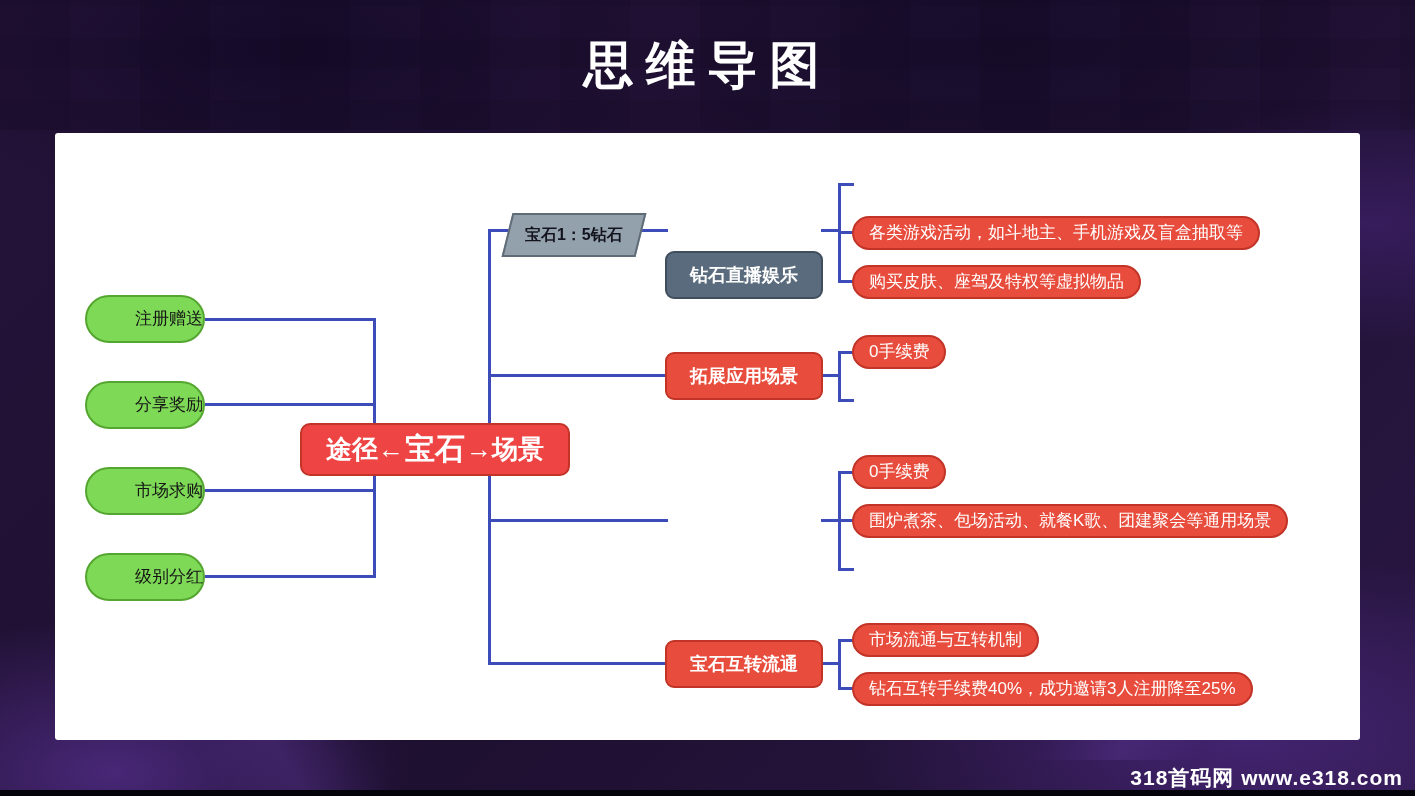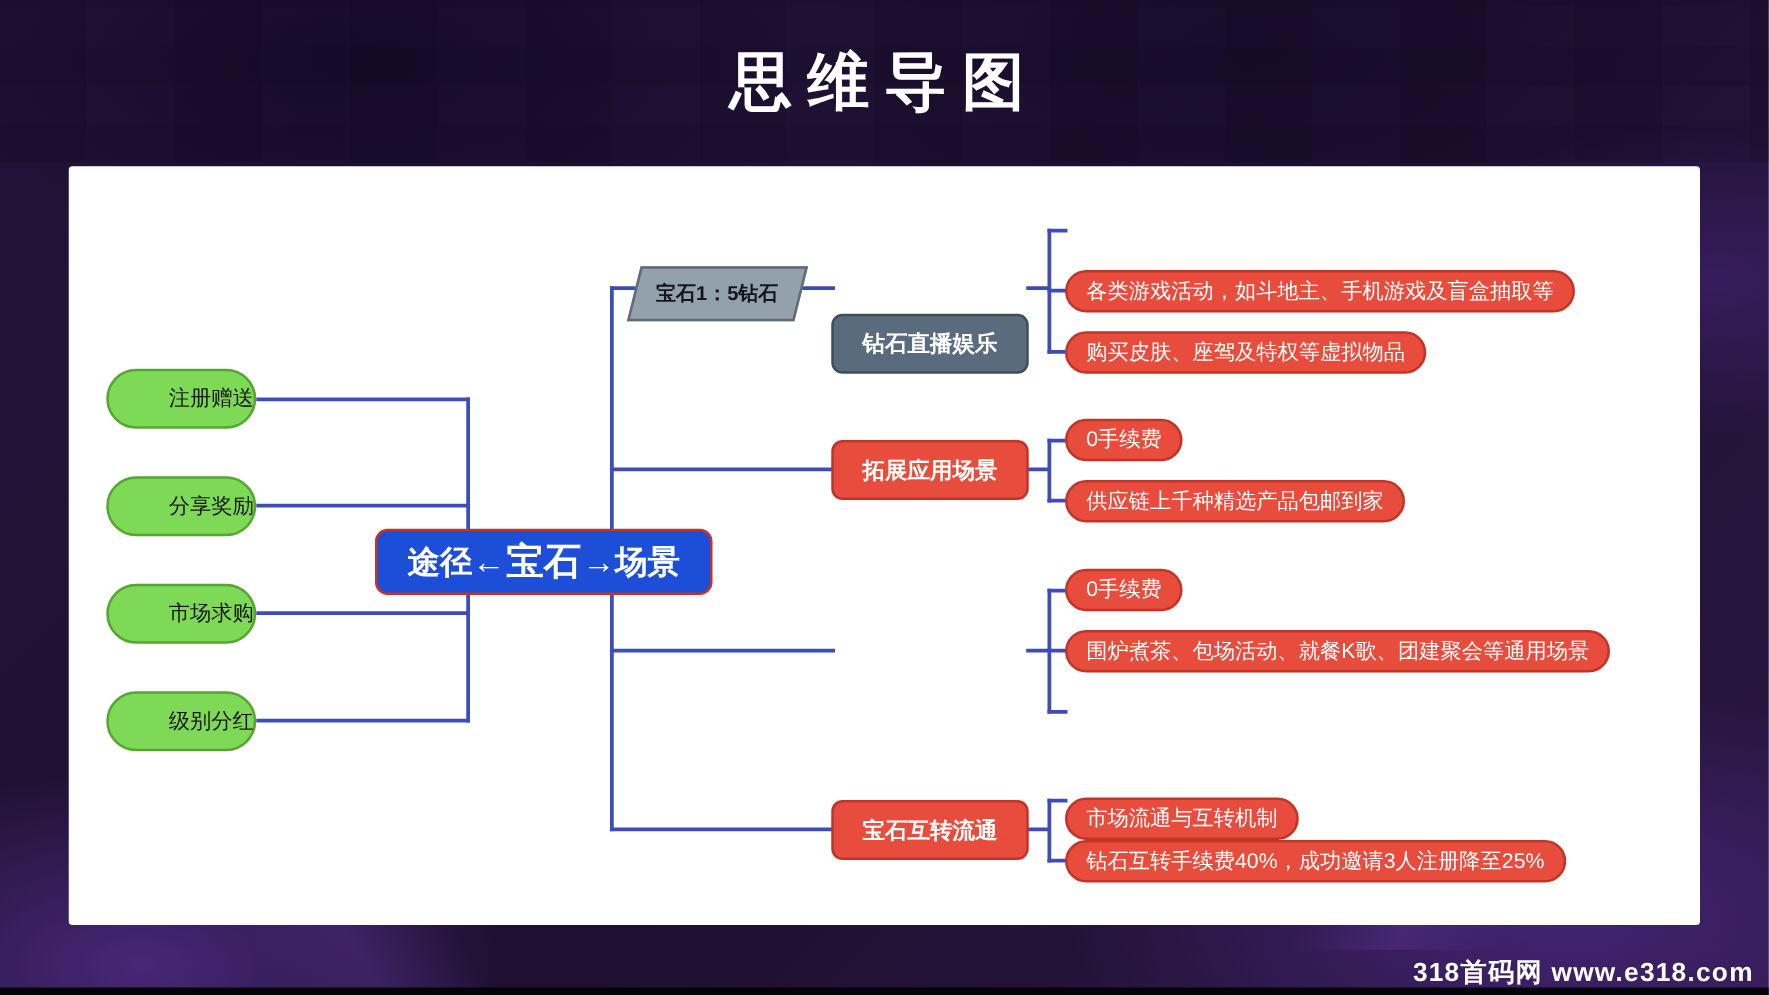--- a/index.html
+++ b/index.html
@@ -43,21 +43,21 @@
 
   .gnode {
     position: absolute; left: 30px; width: 120px; height: 48px; z-index: 2;
     background: #7ed957; border: 2px solid #55a630; border-radius: 24px;
     color: #151515; font-size: 17px; text-align: right; line-height: 44px;
   }
   .g0 { top: 162px; } .g1 { top: 248px; } .g2 { top: 334px; } .g3 { top: 420px; }
 
   .center-node {
     position: absolute; left: 245px; top: 290px; width: 270px; height: 53px; z-index: 2;
-    background: #1d4ed8; border: 2px solid #c13427; border-radius: 10px;
+    background: #ef4444; border: 2px solid #c13427; border-radius: 10px;
     color: #ffffff; display: flex; align-items: center; justify-content: center;
     font-size: 26px; font-weight: bold;
   }
   .center-node .core { font-size: 30px; font-weight: bold; margin: 0 1px; }
 
   .para {
     position: absolute; left: 452px; top: 80px; width: 134px; height: 44px; z-index: 3;
     background: #93a1ad; border: 2px solid #5f6b77;
     transform: skewX(-14deg);
     display: flex; align-items: center; justify-content: center;
@@ -74,21 +74,21 @@
   .b0 { top: 74px; margin-top: 44px; } .b1 { top: 219px; } .b2 { top: 364px; } .b3 { top: 507px; }
 
   .leaf {
     position: absolute; left: 797px; z-index: 2; white-space: nowrap;
     background: #e84c3c; border: 2px solid #c13427; border-radius: 18px;
     color: #ffffff; font-size: 17px; line-height: 30px; height: 34px; padding: 0 15px;
   }
   .lf00 { top: 34px; }  .lf01 { top: 83px; }  .lf02 { top: 132px; }
   .lf10 { top: 202px; } .lf11 { top: 251px; }
   .lf20 { top: 322px; } .lf21 { top: 371px; } .lf22 { top: 420px; }
-  .lf30 { top: 490px; margin-top: 15px; } .lf31 { top: 539px; }
+  .lf30 { top: 490px; } .lf31 { top: 539px; }
 
   .watermark {
     position: absolute; right: 12px; bottom: 4px; z-index: 5;
     color: #ffffff; font-size: 21px; font-weight: bold; letter-spacing: 1px;
   }
   .bottom-strip { position: absolute; left: 0; bottom: 0; width: 1415px; height: 6px; background: #05030a; }
 </style>
 </head>
 <body>
 
@@ -151,21 +151,20 @@
     <span>宝石1：5钻石</span>
   </div>
 
   <div class="branch gray b0">钻石直播娱乐</div>
   <div class="branch red b1">拓展应用场景</div>
   <div class="branch red b3">宝石互转流通</div>
 
   <div class="leaf lf01">各类游戏活动，如斗地主、手机游戏及盲盒抽取等</div>
   <div class="leaf lf02">购买皮肤、座驾及特权等虚拟物品</div>
   <div class="leaf lf10">0手续费</div>
-  <div class="leaf lf11">供应链上千种精选产品包邮到家</div>
   <div class="leaf lf20">0手续费</div>
   <div class="leaf lf21">围炉煮茶、包场活动、就餐K歌、团建聚会等通用场景</div>
   <div class="leaf lf30">市场流通与互转机制</div>
   <div class="leaf lf31">钻石互转手续费40%，成功邀请3人注册降至25%</div>
 
 </div>
 
 <div class="bottom-strip"></div>
 <div class="watermark">318首码网 www.e318.com</div>
 

